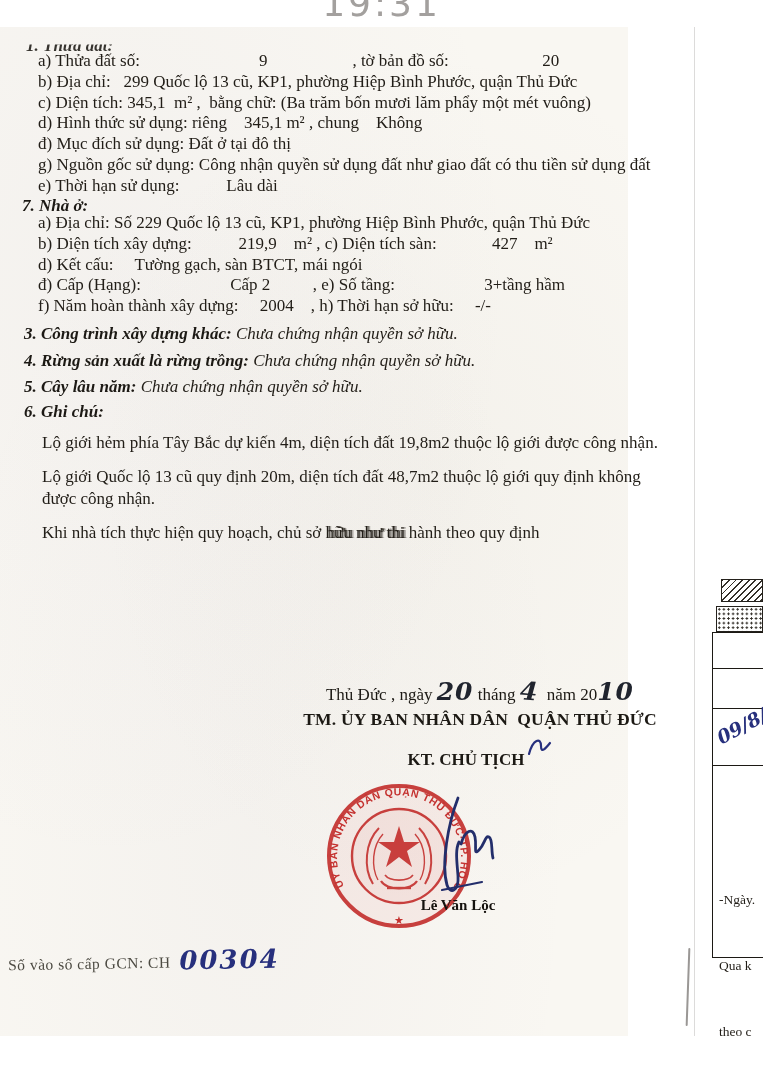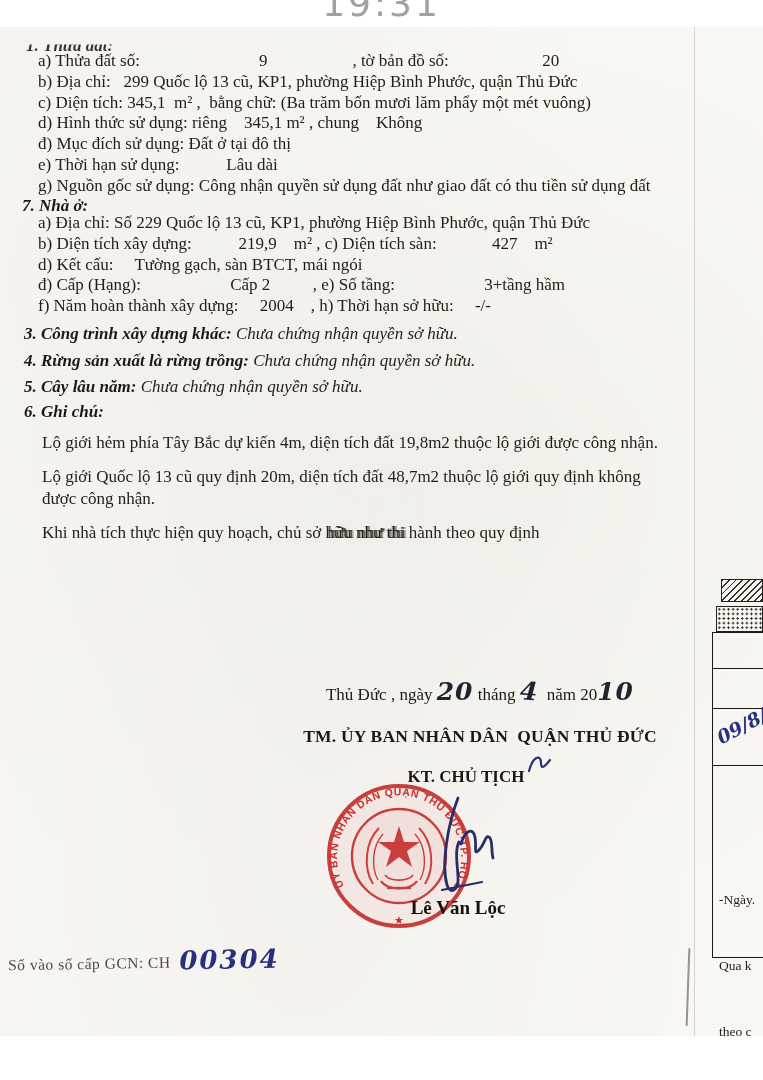--- a/index.html
+++ b/index.html
@@ -6,21 +6,21 @@
   body{width:763px;height:1080px;background:#ffffff;overflow:hidden;position:relative;
        font-family:"Liberation Serif",serif;}
   .abs{position:absolute;}
 
   
   #status-time{left:0;top:-17px;width:763px;text-align:center;
     font-family:"DejaVu Sans",sans-serif;font-size:36px;font-weight:400;
     color:#a3a09e;letter-spacing:3px;}
 
   
-  #photo{left:0;top:27px;width:763px;height:1009px;
+  #photo{left:0;top:27px;width:628px;height:1009px;
     background:
       radial-gradient(ellipse at 18% 25%, rgba(150,140,170,0.055), transparent 55%),
       radial-gradient(ellipse at 70% 45%, rgba(160,150,130,0.06), transparent 55%),
       radial-gradient(ellipse at 40% 80%, rgba(150,140,160,0.05), transparent 60%),
       #f9f7f2;}
   #fold-line{left:694px;top:27px;width:1px;height:1009px;background:rgba(60,55,50,.18);}
   #crease{left:687px;top:948px;width:2px;height:78px;background:rgba(30,25,20,.45);
     transform:rotate(2deg);border-radius:2px;}
 
   .line{white-space:pre-wrap;font-size:17px;line-height:20.8px;color:#211d17;}
@@ -34,26 +34,26 @@
   #s6-paras{left:30px;top:420px;width:652px;}
   #s6-paras .line{line-height:21.9px;margin:12px;}
   .smudge{filter:blur(.5px);text-shadow:1.6px 0 0 rgba(33,29,23,.75), 3px 0 0 rgba(33,29,23,.35);}
 
   
   #sign-block{left:268px;top:677px;width:424px;text-align:center;color:#1c1914;}
   .dateline{font-size:17px;white-space:pre;}
   .hand{font-family:"DejaVu Serif",serif;font-style:italic;font-weight:bold;
         font-size:25px;letter-spacing:1px;color:#20242e;}
   .hand-blue{font-family:"DejaVu Serif",serif;font-style:italic;font-weight:bold;color:#27307d;}
-  .org{font-weight:bold;font-size:17.5px;margin-top:20px;letter-spacing:.2px;white-space:pre;}
+  .org{font-weight:bold;font-size:17.5px;margin-top:3px;letter-spacing:.2px;white-space:pre;}
   .kt{font-weight:bold;font-size:17px;margin-top:5px;}
   .pho{font-weight:bold;font-size:17px;margin-top:4px;}
 
   #signer-name{left:396px;top:897px;width:124px;text-align:center;
-    font-weight:bold;font-size:19px;color:#15120e;}
+    font-weight:bold;font-size:15px;color:#15120e;}
 
   
   #footer{left:8px;top:944px;white-space:pre;transform:rotate(-1deg);}
   #footer .lbl{font-size:15.5px;color:#4c4a42;letter-spacing:.5px;}
   #footer .num{font-size:26px;position:relative;top:2px;letter-spacing:2px;}
 
   
   .hatch-box{border:1.6px solid #24211c;}
   #hatch1{left:721px;top:579px;width:40px;height:21px;
     background:repeating-linear-gradient(135deg,#34302a 0 1.4px,transparent 1.4px 4.6px);}
@@ -75,22 +75,22 @@
 <div class="abs" id="photo">
 
   <div class="abs heading clip-top" style="left:26px;top:9px;">1. Thửa đất:</div>
 
   <div class="abs" id="s1-lines" style="top:24px;left:38px;">
     <div class="line">a) Thửa đất số:                            9                    , tờ bản đồ số:                      20</div>
     <div class="line">b) Địa chỉ:   299 Quốc lộ 13 cũ, KP1, phường Hiệp Bình Phước, quận Thủ Đức</div>
     <div class="line">c) Diện tích: 345,1  m² ,  bằng chữ: (Ba trăm bốn mươi lăm phẩy một mét vuông)</div>
     <div class="line">d) Hình thức sử dụng: riêng    345,1 m² , chung    Không</div>
     <div class="line">đ) Mục đích sử dụng: Đất ở tại đô thị</div>
+    <div class="line">g) Nguồn gốc sử dụng: Công nhận quyền sử dụng đất như giao đất có thu tiền sử dụng đất</div>
     <div class="line">e) Thời hạn sử dụng:           Lâu dài</div>
-    <div class="line">g) Nguồn gốc sử dụng: Công nhận quyền sử dụng đất như giao đất có thu tiền sử dụng đất</div>
   </div>
 
   <div class="abs heading" style="left:22px;top:169px;">7. Nhà ở:</div>
   <div class="abs" style="left:38px;top:186px;width:700px;">
     <div class="line">a) Địa chỉ: Số 229 Quốc lộ 13 cũ, KP1, phường Hiệp Bình Phước, quận Thủ Đức</div>
     <div class="line">b) Diện tích xây dựng:           219,9    m² , c) Diện tích sàn:             427    m²</div>
     <div class="line">d) Kết cấu:     Tường gạch, sàn BTCT, mái ngói</div>
     <div class="line">đ) Cấp (Hạng):                     Cấp 2          , e) Số tầng:                     3+tầng hầm</div>
     <div class="line">f) Năm hoàn thành xây dựng:     2004    , h) Thời hạn sở hữu:     -/-</div>
   </div>

